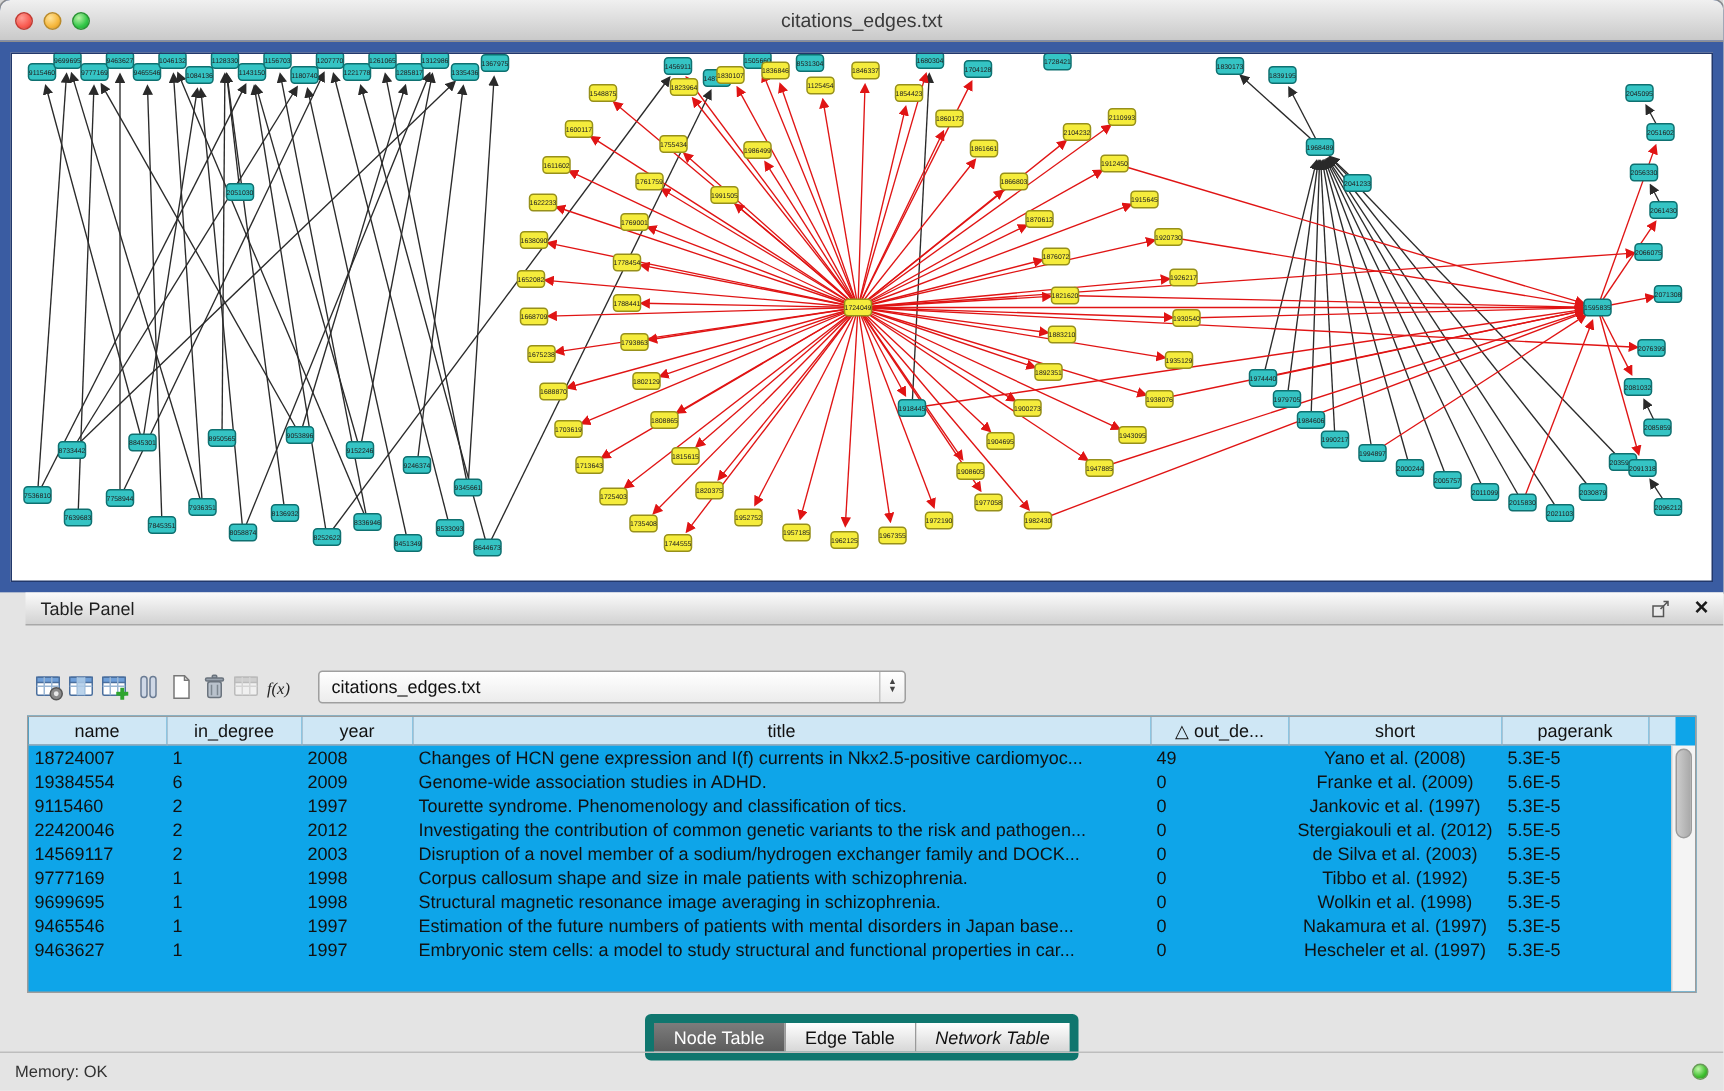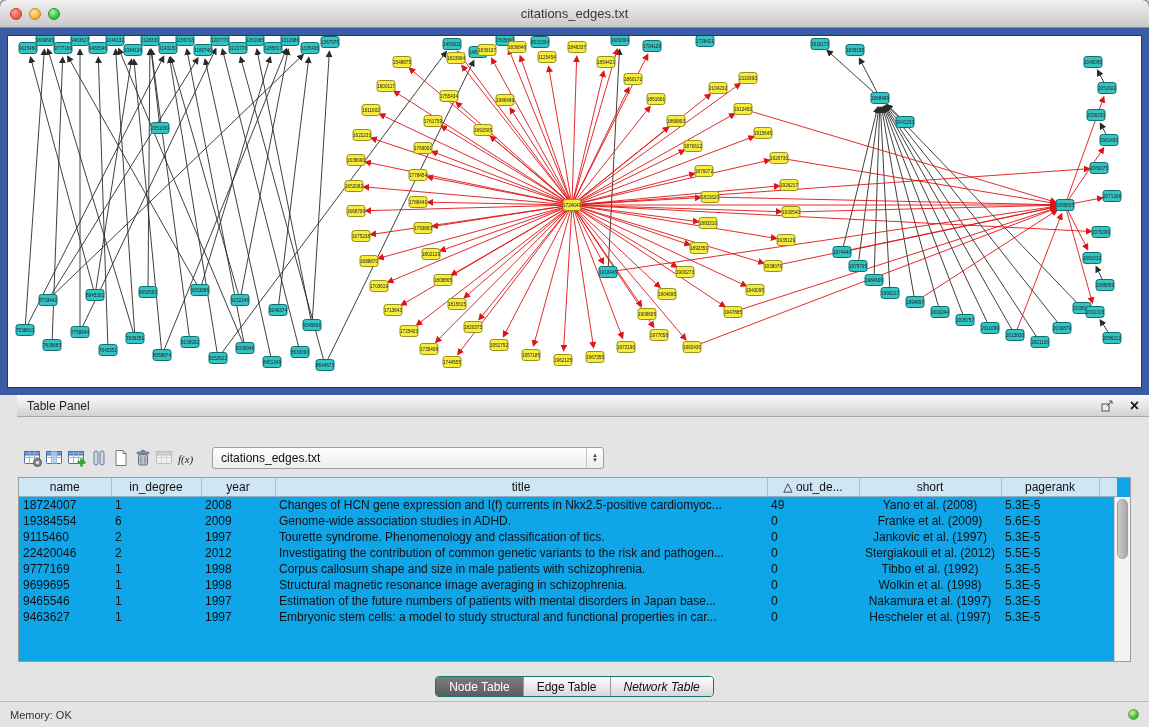--- a/index.html
+++ b/index.html
@@ -49,21 +49,21 @@
   thead th:last-child{border-right:none;}
   th:nth-child(1){width:92px;} th:nth-child(2){width:90px;} th:nth-child(3){width:74px;}
   th:nth-child(4){width:492px;} th:nth-child(5){width:92px;} th:nth-child(6){width:142px;}
   th:nth-child(7){width:98px;margin-top:16px;} th:nth-child(8){width:18px;}
   tbody td{height:16px;font-size:12px;padding:0 4px;white-space:nowrap;overflow:hidden;color:#111;}
   tbody td:nth-child(6){text-align:center;}
   .sb{position:absolute;top:19px;right:0;bottom:0;width:15px;background:#f4f4f4;border-left:1px solid #cfcfcf;}
   .sb .thumb{position:absolute;top:2px;left:2px;right:2px;height:58px;
     background:linear-gradient(90deg,#cccccc,#a9a9a9);border-radius:6px;border:1px solid #9b9b9b;}
   .tabs{position:absolute;top:281px;left:0;right:0;display:flex;justify-content:center;}
-  .tabgroup{display:flex;border:1px solid #0f766e;border-radius:4px;overflow:hidden;height:19px;}
+  .tabgroup{display:flex;border:6px solid #0f766e;border-radius:4px;overflow:hidden;height:19px;}
   .tab{padding:0 13px;font-size:12px;display:flex;align-items:center;
     background:linear-gradient(#fefefe,#d7d7d7);color:#111;border-right:1px solid #9a9a9a;white-space:nowrap;}
   .tab:last-child{border-right:none;font-style:italic;}
   .tab.active{background:linear-gradient(#7c7c7c,#5c5c5c);color:#fff;}
   .status{position:absolute;left:0;right:0;bottom:0;height:26px;border-top:1px solid #bdbdbd;
     display:flex;align-items:center;justify-content:space-between;padding:0 10px;gap:6px;box-sizing:border-box;}
   .status .lbl{font-size:11px;color:#333;}
   .dot{width:11px;height:11px;border-radius:50%;box-sizing:border-box;
     background:radial-gradient(circle at 35% 30%,#c2f8aa,#3fbf2f 60%,#2a8f1f);border:1px solid #699a58;}
 </style>
@@ -915,20 +915,30 @@
             <td>22420046</td>
             <td>2</td>
             <td>2012</td>
             <td>Investigating the contribution of common genetic variants to the risk and pathogen...</td>
             <td>0</td>
             <td>Stergiakouli et al. (2012)</td>
             <td>5.5E-5</td>
             <td></td>
           </tr>
           <tr>
+            <td>14569117</td>
+            <td>2</td>
+            <td>2003</td>
+            <td>Disruption of a novel member of a sodium/hydrogen exchanger family and DOCK...</td>
+            <td>0</td>
+            <td>de Silva et al. (2003)</td>
+            <td>5.3E-5</td>
+            <td></td>
+          </tr>
+          <tr>
             <td>9777169</td>
             <td>1</td>
             <td>1998</td>
             <td>Corpus callosum shape and size in male patients with schizophrenia.</td>
             <td>0</td>
             <td>Tibbo et al. (1992)</td>
             <td>5.3E-5</td>
             <td></td>
           </tr>
           <tr>

